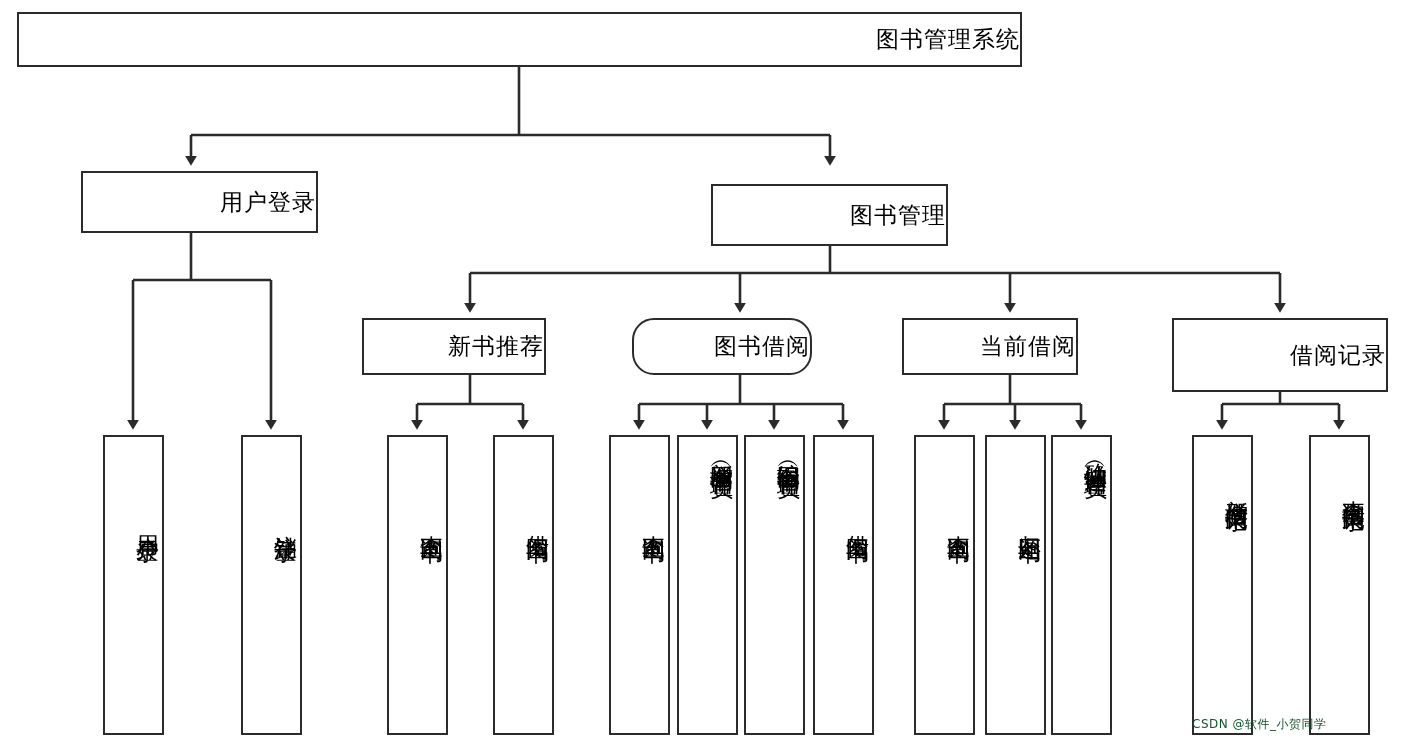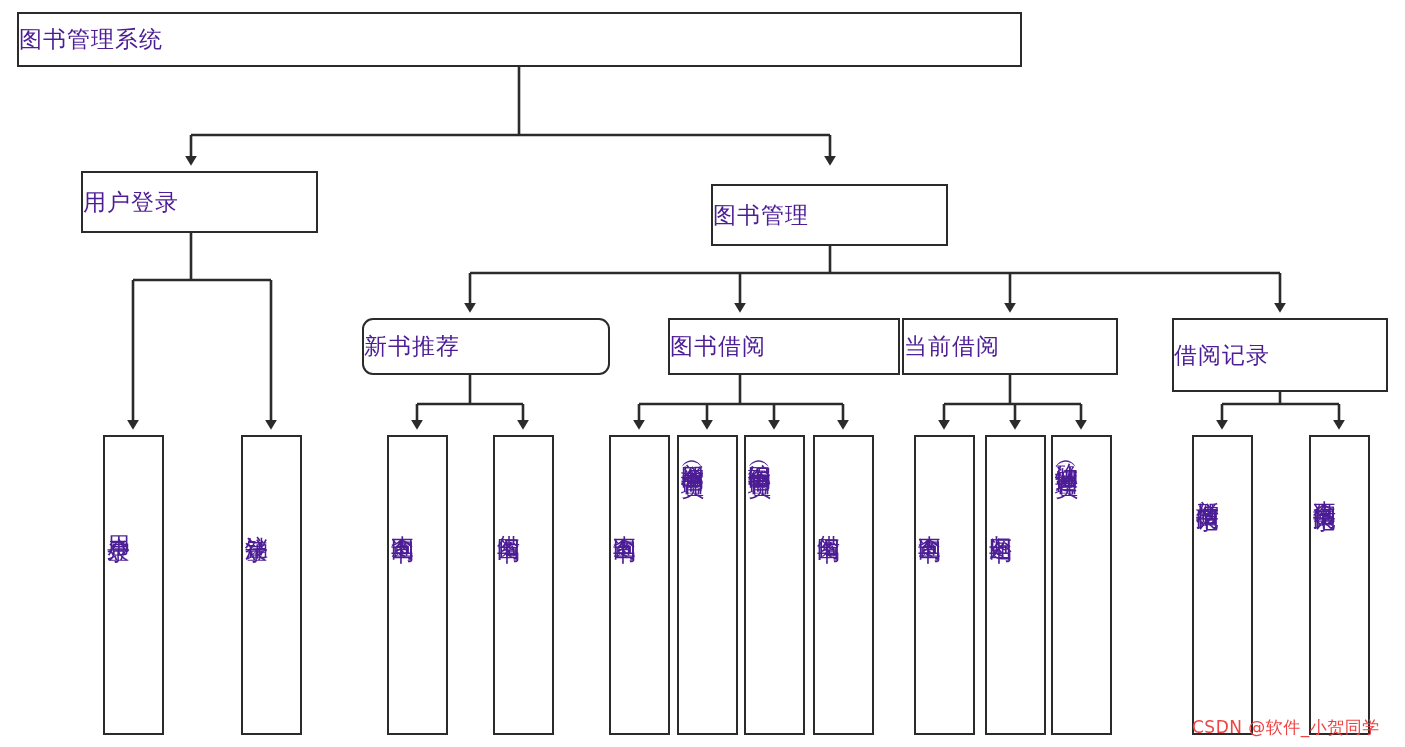--- a/index.html
+++ b/index.html
@@ -25,22 +25,22 @@
     height: 747px;
     pointer-events: none;
   }
   .node {
     position: absolute;
     box-sizing: border-box;
     background: #ffffff;
     border: 2.5px solid #2b2b2b;
     display: flex;
     align-items: center;
-    justify-content: flex-start;
-    color: #4c1d95;
+    justify-content: flex-end;
+    color: #000000;
   }
   .node-h .node-label {
     font-size: 23px;
     line-height: 1.15;
     letter-spacing: 1px;
     white-space: nowrap;
   }
   .node-v {
     padding-top: 6px;
     align-items: flex-start;
@@ -48,22 +48,22 @@
   .node-v .node-label {
     writing-mode: vertical-rl;
     text-orientation: upright;
     font-size: 23px;
     line-height: 1.22;
     letter-spacing: 2px;
     text-align: left;
   }
   .watermark {
     position: absolute;
-    font-size: 17px;
-    color: #ef4444;
+    font-size: 12px;
+    color: #14532d;
     white-space: nowrap;
     letter-spacing: 0.5px;
   }
 </style>
 </head>
 <body>
 
 <div id="diagram-root">
 
   <svg class="edges" viewBox="0 0 1405 747">
@@ -120,27 +120,27 @@
     <span class="node-label">图书管理系统</span>
   </div>
 
   <div class="node node-h" style="left:81px; top:171px; width:237px; height:62px;">
     <span class="node-label">用户登录</span>
   </div>
   <div class="node node-h" style="left:711px; top:184px; width:237px; height:62px;">
     <span class="node-label">图书管理</span>
   </div>
 
-  <div class="node node-h" style="left:362px; top:318px; width:248px; height:57px;border-radius:11px;">
+  <div class="node node-h" style="left:362px; top:318px; width:184px; height:57px;">
     <span class="node-label">新书推荐</span>
   </div>
-  <div class="node node-h" style="left:668px; top:318px; width:232px; height:57px;">
+  <div class="node node-h" style="left:632px; top:318px; width:180px; height:57px;border-radius:22px;">
     <span class="node-label">图书借阅</span>
   </div>
-  <div class="node node-h" style="left:902px; top:318px; width:216px; height:57px;">
+  <div class="node node-h" style="left:902px; top:318px; width:176px; height:57px;">
     <span class="node-label">当前借阅</span>
   </div>
   <div class="node node-h" style="left:1172px; top:318px; width:216px; height:74px;">
     <span class="node-label">借阅记录</span>
   </div>
 
   <div class="node node-v" style="left:103px; top:435px; width:61px; height:300px; padding-top:80px;">
     <span class="node-label">用户登录</span>
   </div>
   <div class="node node-v" style="left:241px; top:435px; width:61px; height:300px; padding-top:80px;">

